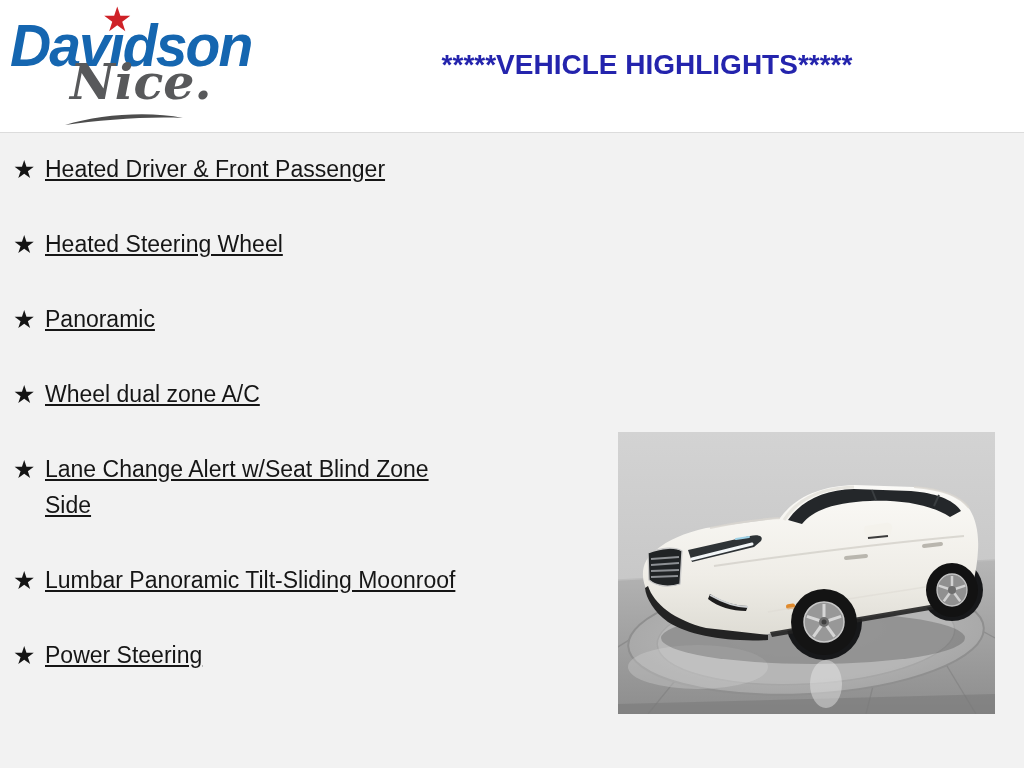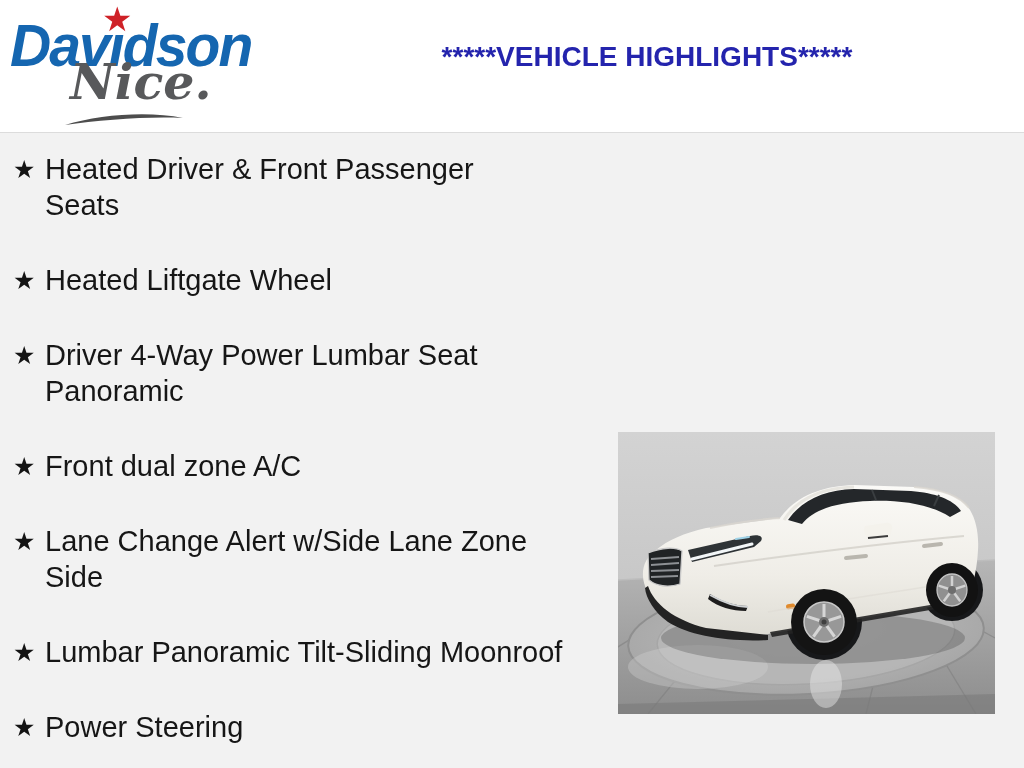--- a/index.html
+++ b/index.html
@@ -21,41 +21,41 @@
     font-style:normal;
   }
   .tagline{
     position:absolute;left:70px;top:54px;
     font-family:"DejaVu Serif","Liberation Serif",serif;
     font-style:italic;font-weight:700;font-size:49px;line-height:56px;
     color:var(--tagline-gray,#58595b);white-space:nowrap;
   }
   .swoosh{position:absolute;left:62px;top:112px;width:126px;height:16px;}
   .title{
-    position:absolute;left:270px;right:0;top:41px;margin:0;
+    position:absolute;left:270px;right:0;top:49px;margin:0;
     text-align:center;font-weight:700;font-size:28px;line-height:32px;
     color:var(--title-blue,#2424ad);white-space:nowrap;
   }
 
   
   .content{
     position:absolute;left:0;top:132px;width:1024px;height:636px;
     background:var(--content-bg,#f2f2f2);
     border-top:1px solid var(--divider,#dcdcdc);box-sizing:border-box;
   }
   ul.hl{margin:0;padding:18px 0 0 0;list-style:none;}
   ul.hl li{
     display:flex;align-items:flex-start;margin-bottom:39px;
     color:var(--body-text,#161616);
   }
   .bullet{
     flex:0 0 32px;margin-left:13px;
     font-size:25px;line-height:36px;color:#141414;
   }
-  .itext{font-size:29px;line-height:36px;}
+  .itext{font-size:23px;line-height:36px;text-decoration:underline;}
   .itext .ln{white-space:nowrap;}
 
   
   .photo{position:absolute;left:618px;top:299px;width:377px;height:282px;overflow:hidden;}
   .photo svg{display:block;width:100%;height:100%;}
 </style>
 </head>
 <body>
 
 <div class="page">
@@ -71,46 +71,44 @@
     </div>
     <h1 class="title">*****VEHICLE HIGHLIGHTS*****</h1>
   </header>
 
   <section class="content">
     <ul class="hl">
         <li>
           <span class="bullet">★</span>
           <span class="itext">
             <div class="ln">Heated Driver &amp; Front Passenger</div>
-            <div class="ln">Seats</div>
-          </span>
-        </li>
-        <li>
-          <span class="bullet">★</span>
-          <span class="itext">
-            <div class="ln">Heated Liftgate Wheel</div>
-          </span>
-        </li>
-        <li>
-          <span class="bullet">★</span>
-          <span class="itext">
-            <div class="ln">Driver 4-Way Power Lumbar Seat</div>
+          </span>
+        </li>
+        <li>
+          <span class="bullet">★</span>
+          <span class="itext">
+            <div class="ln">Heated Steering Wheel</div>
+          </span>
+        </li>
+        <li>
+          <span class="bullet">★</span>
+          <span class="itext">
             <div class="ln">Panoramic</div>
           </span>
         </li>
         <li>
           <span class="bullet">★</span>
           <span class="itext">
-            <div class="ln">Front dual zone A/C</div>
-          </span>
-        </li>
-        <li>
-          <span class="bullet">★</span>
-          <span class="itext">
-            <div class="ln">Lane Change Alert w/Side Lane Zone</div>
+            <div class="ln">Wheel dual zone A/C</div>
+          </span>
+        </li>
+        <li>
+          <span class="bullet">★</span>
+          <span class="itext">
+            <div class="ln">Lane Change Alert w/Seat Blind Zone</div>
             <div class="ln">Side</div>
           </span>
         </li>
         <li>
           <span class="bullet">★</span>
           <span class="itext">
             <div class="ln">Lumbar Panoramic Tilt-Sliding Moonroof</div>
           </span>
         </li>
         <li>

